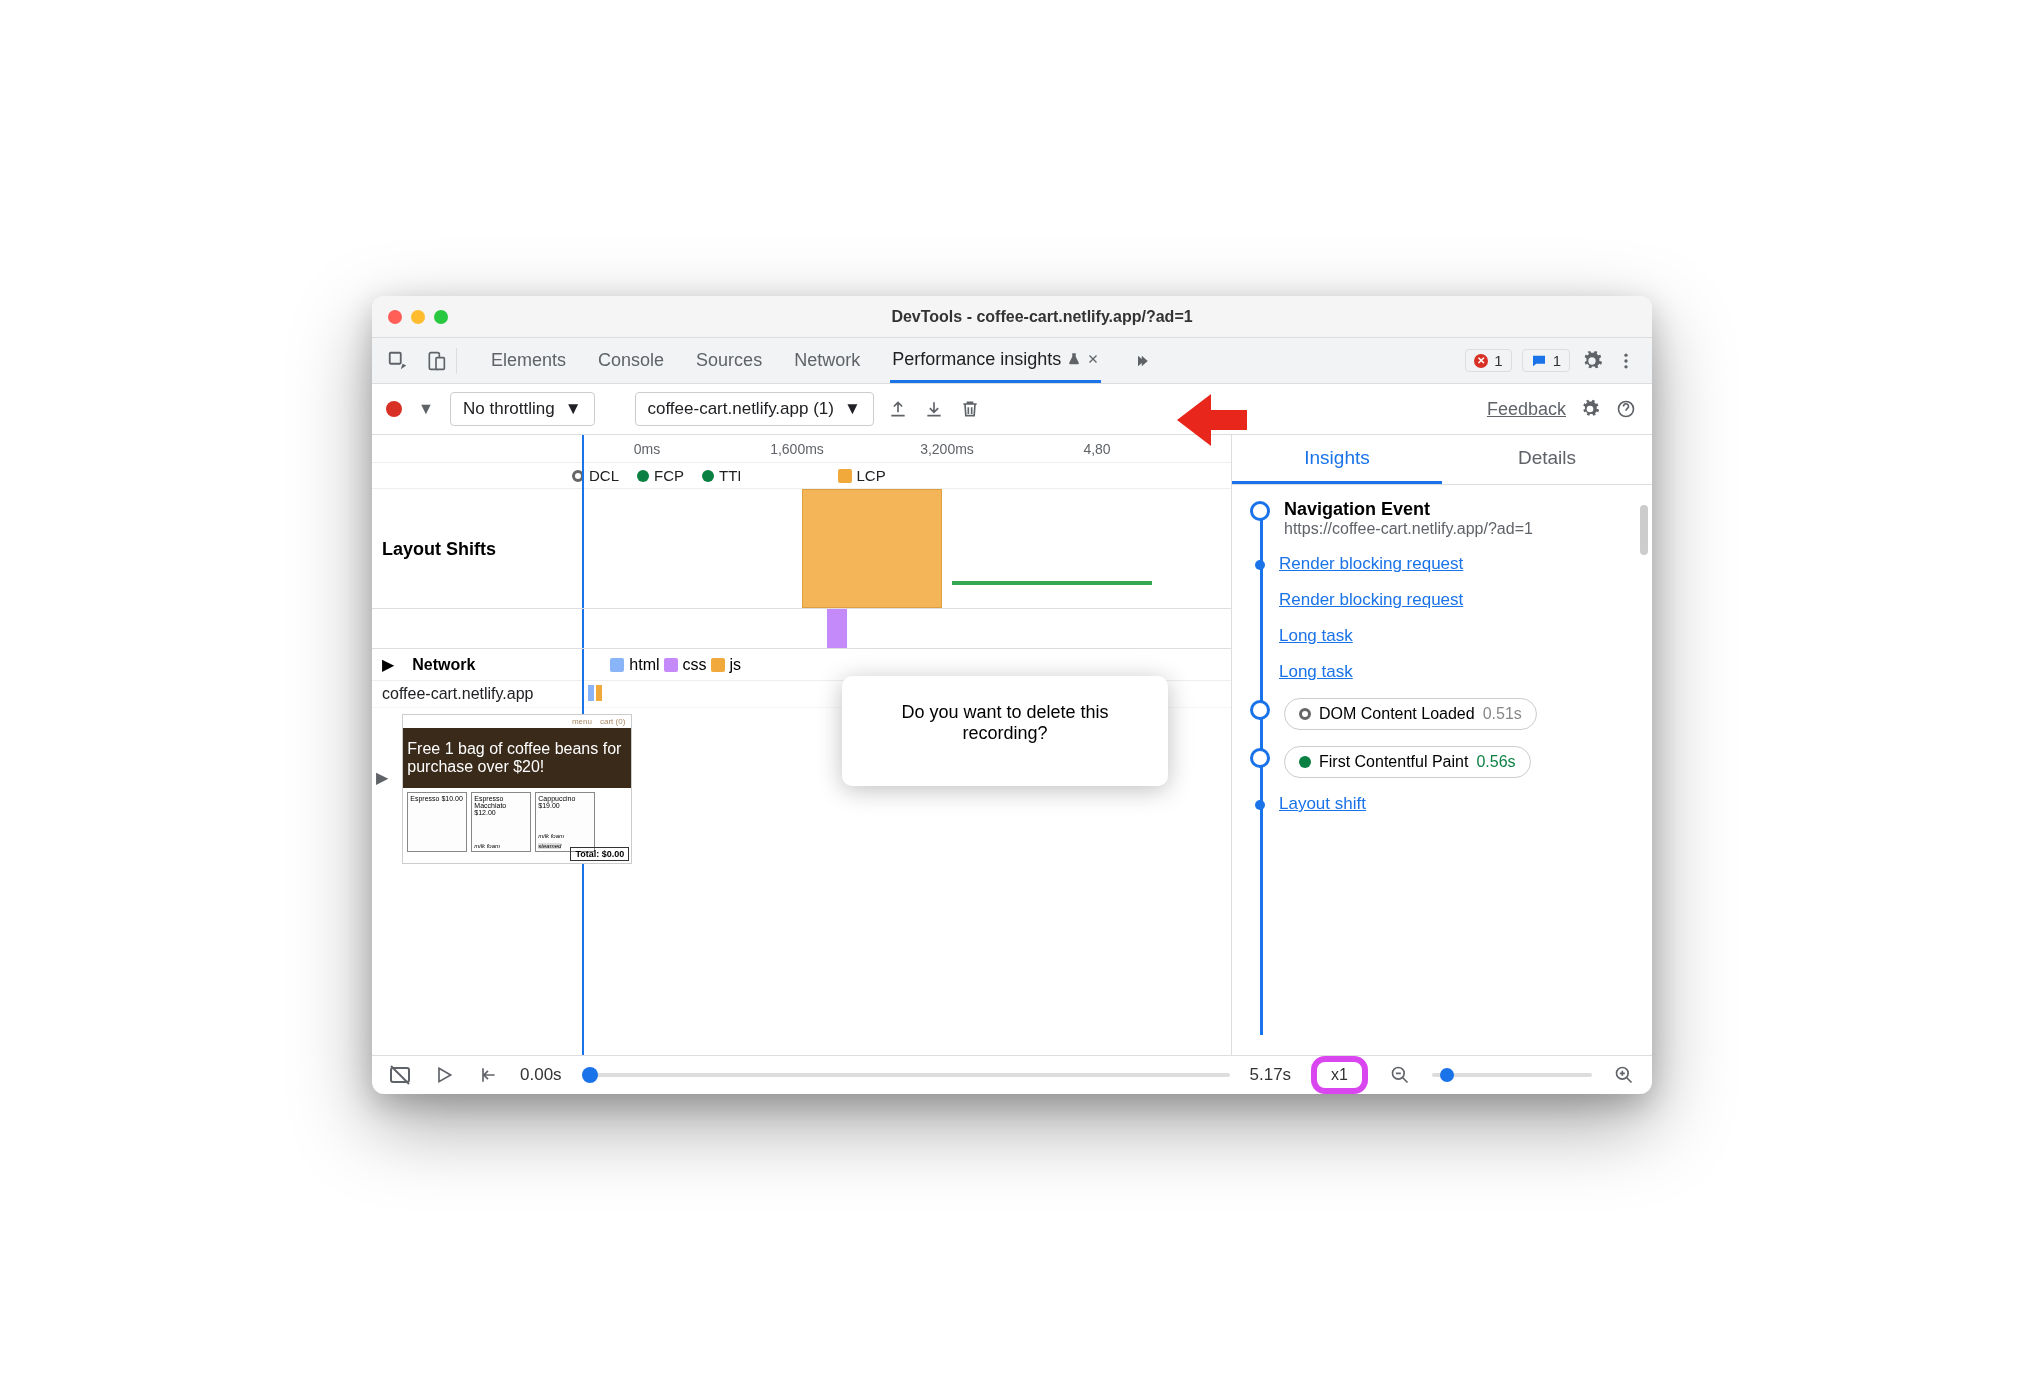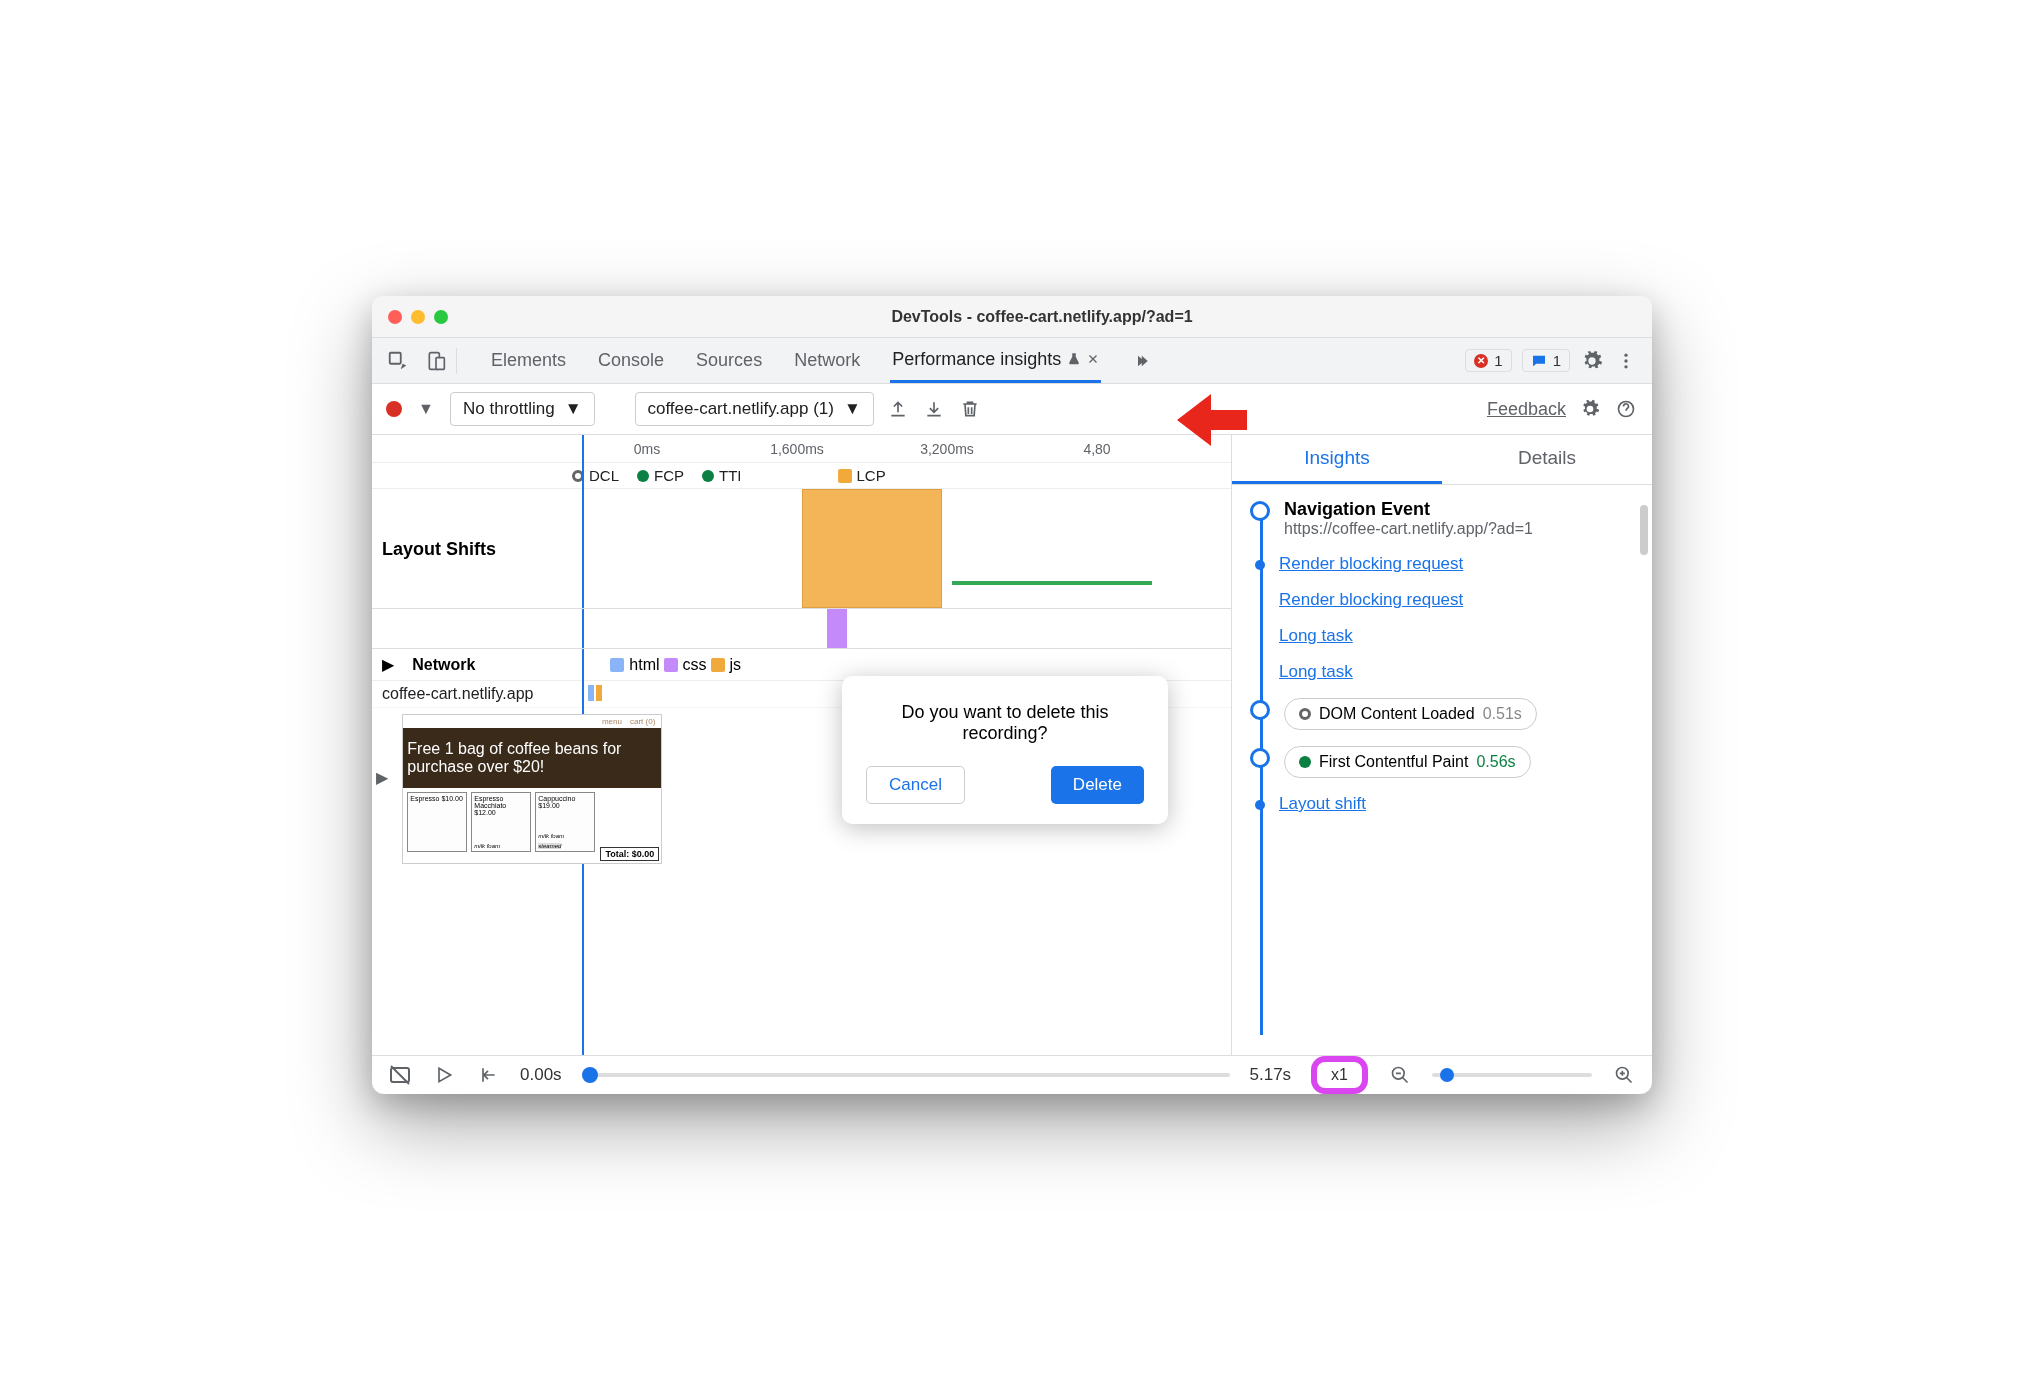--- a/index.html
+++ b/index.html
@@ -35,21 +35,21 @@
 .ring { width: 12px; height: 12px; border-radius: 50%; border: 3px solid #666; background: #fff; }
 .sq { width: 14px; height: 14px; border-radius: 2px; }
 .track { height: 120px; position: relative; border-bottom: 1px solid #ddd; }
 .track-label { position: absolute; left: 10px; top: 50%; transform: translateY(-50%); font-weight: 600; font-size: 18px; }
 .orange-block { position: absolute; left: 430px; top: 0; width: 140px; height: 100%; background: #f2a93b; border: 1px solid #d88f1f; opacity: .85; }
 .network-head { display: flex; align-items: center; padding: 6px 10px; border-bottom: 1px solid #eee; gap: 18px; font-size: 16px; }
 .net-label { font-weight: 600; width: 180px; }
 .legend { display: flex; gap: 4px; }
 .net-row { display: flex; padding: 4px 10px; font-size: 16px; color: #202124; border-bottom: 1px solid #f5f5f5; }
 .net-row .host { width: 200px; }
-.thumbnail { width: 260px; height: 150px; border: 1px solid #ccc; margin: 6px 0 0 10px; background: #fff; position: relative; overflow: hidden; }
+.thumbnail { width: 230px; height: 150px; border: 1px solid #ccc; margin: 6px 0 0 10px; background: #fff; position: relative; overflow: hidden; }
 .thumb-banner { height: 60px; background: #3a2a1a; color: #fff; font-size: 16px; padding: 4px; display:flex;align-items:center; }
 .thumb-cups { display:flex; gap:4px; padding:4px; }
 .cup { width: 60px; height: 60px; border:1px solid #888; background:#fdfdfd; font-size:7px; padding:2px; position:relative;}
 .right-tabs { display: flex; border-bottom: 1px solid #ddd; }
 .right-tabs .rt { flex: 1; text-align: center; padding: 12px; font-size: 19px; color: #5f6368; cursor:pointer; }
 .right-tabs .rt.active { color: #1a73e8; border-bottom: 3px solid #1a73e8; font-weight: 500; }
 .insights-body { padding: 14px 10px 14px 18px; overflow-y: auto; font-size: 17px; position: relative; flex:1; }
 .timeline-line { position: absolute; left: 28px; top: 30px; bottom: 20px; width: 3px; background: #1a73e8; }
 .ins-item { display: flex; align-items: flex-start; gap: 14px; margin-bottom: 16px; position: relative; }
 .ins-marker { width: 20px; height: 20px; border-radius: 50%; border: 3px solid #1a73e8; background: #fff; flex-shrink: 0; margin-top: 2px; z-index:1; }
@@ -380,19 +380,15 @@
     <span class="icon-btn">
       <svg width="20" height="20" viewBox="0 0 24 24" fill="none" stroke="#5f6368" stroke-width="2">
           <circle cx="10" cy="10" r="7"></circle>
           <path d="M21 21l-6-6M7 10h6M10 7v6"></path>
         </svg>
     </span>
   </div>
 
   <div class="modal">
     <div class="modal-text">Do you want to delete this recording?</div>
-    <div class="modal-btns">
-      <button class="btn cancel">Cancel</button>
-      <button class="btn delete">Delete</button>
-    </div>
   </div>
 
 </div>
 
 </body></html>

